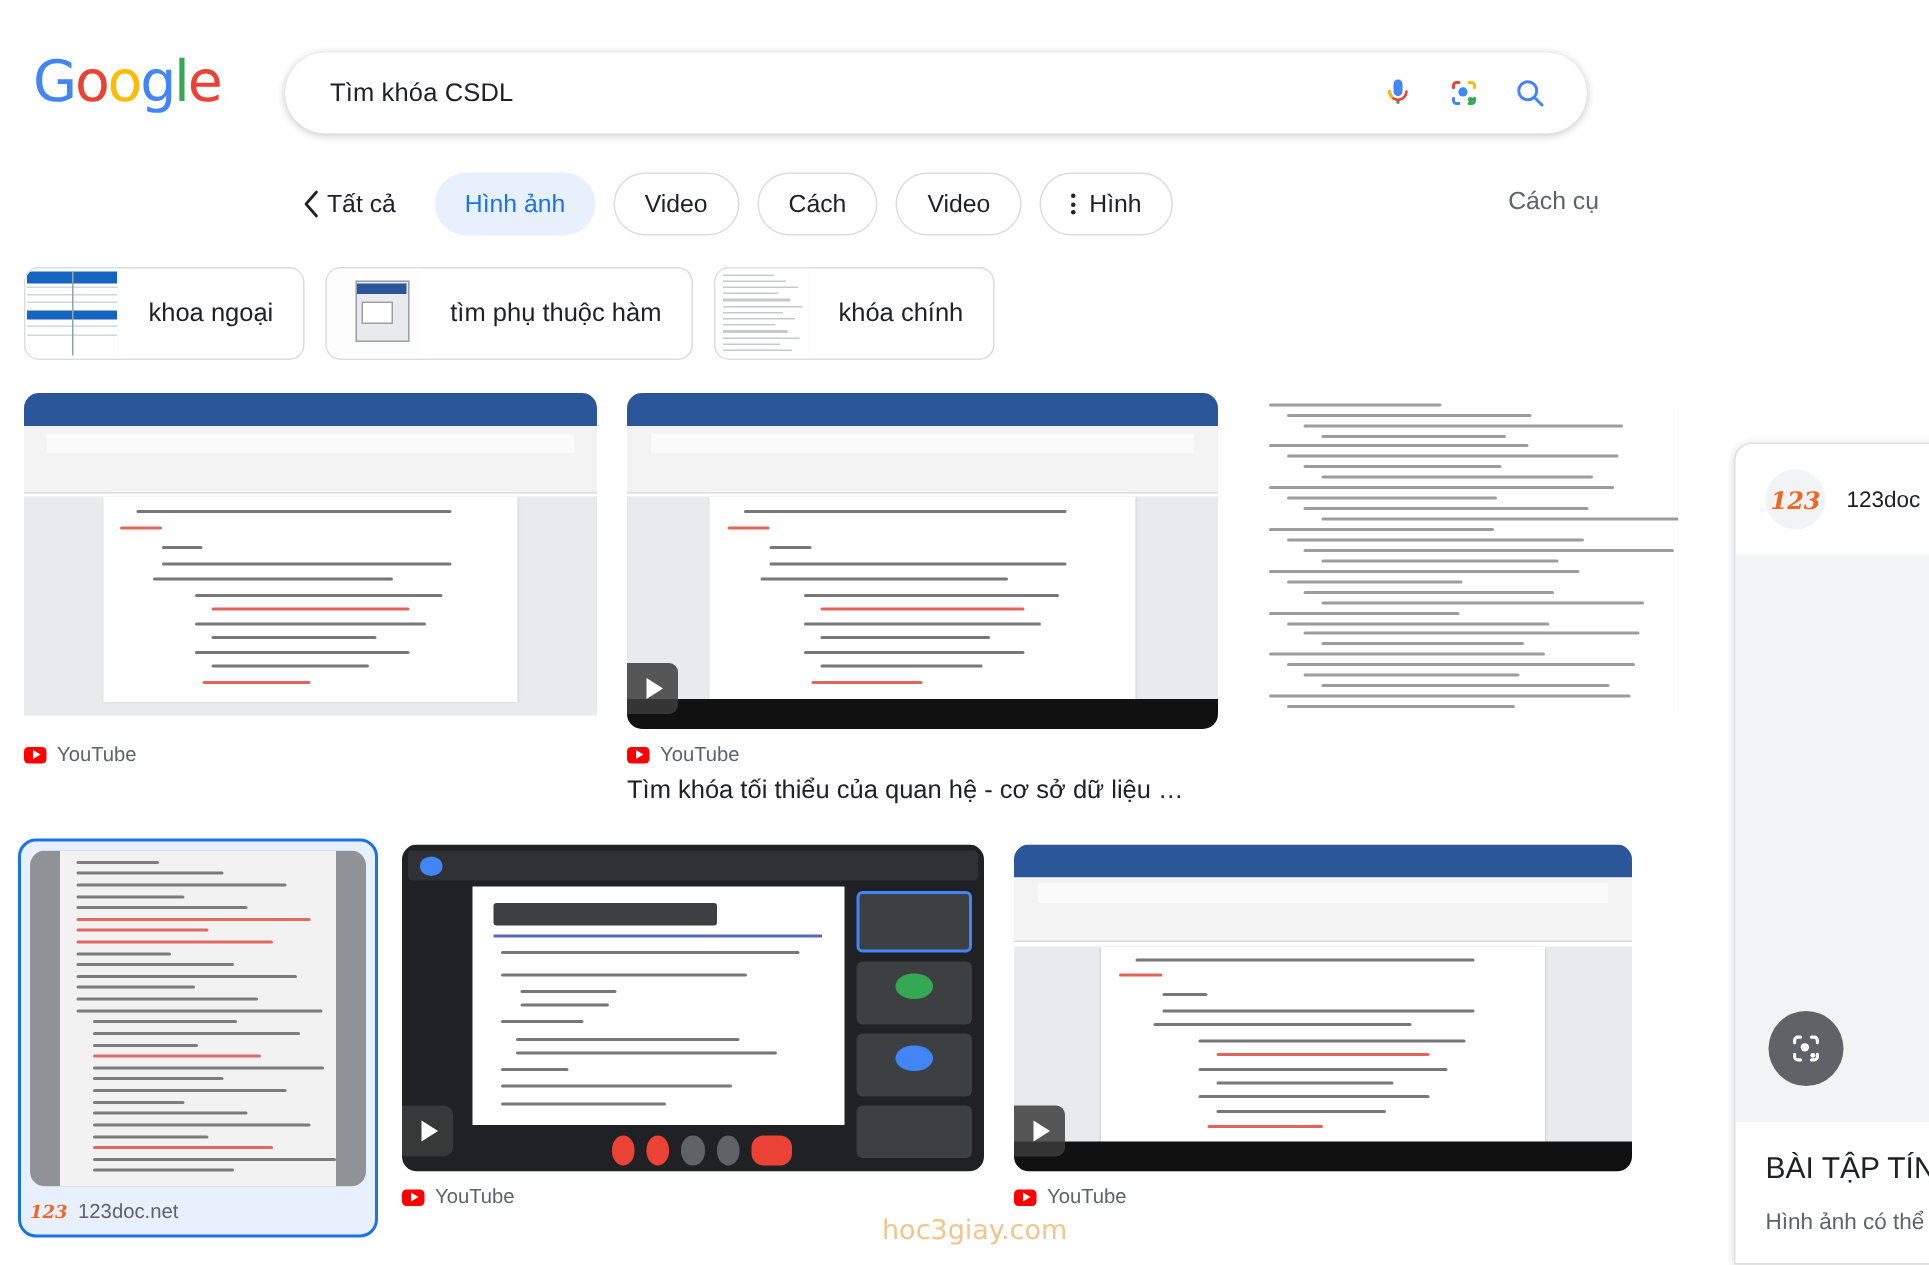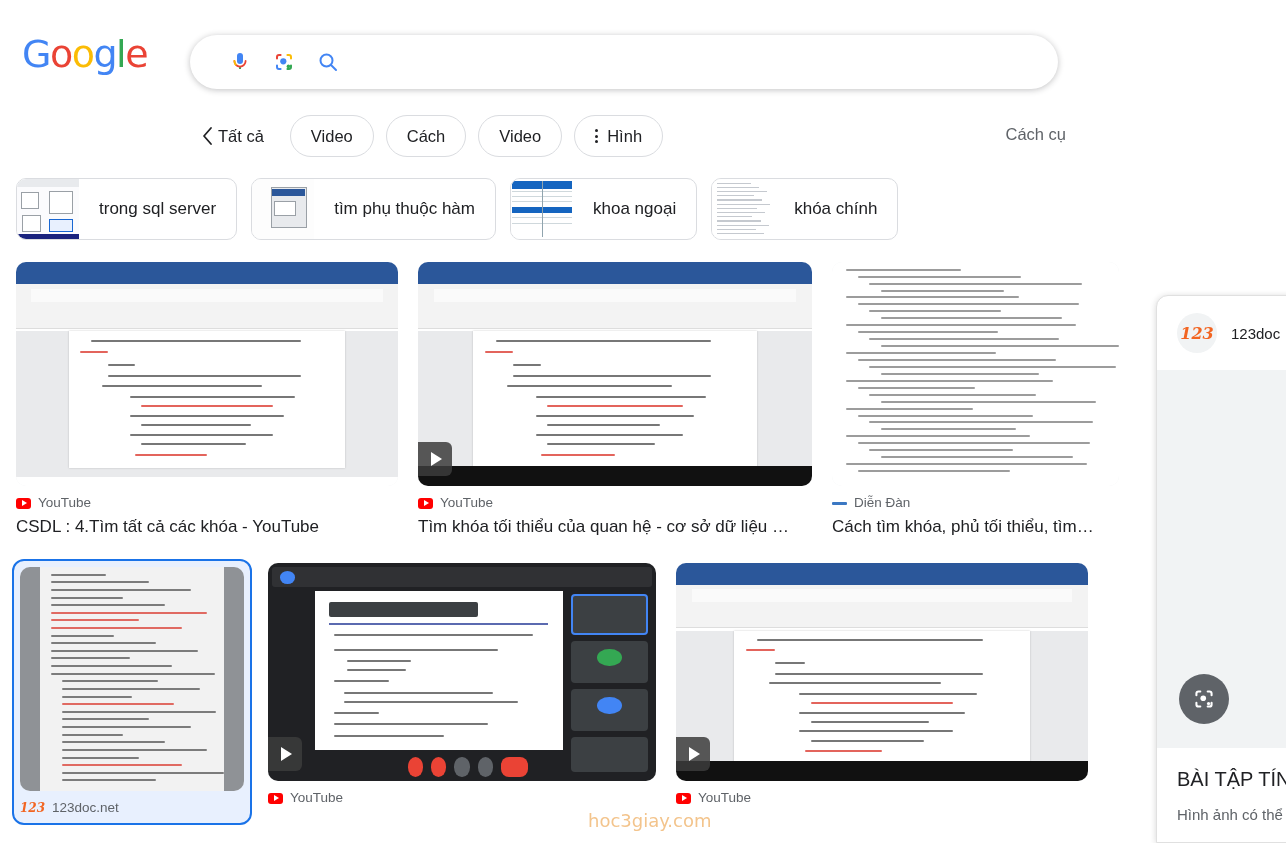--- a/index.html
+++ b/index.html
@@ -336,20 +336,21 @@
   <div class="logo" id="logo">
       <span style="color: rgb(66, 133, 244);">G</span>
       <span style="color: rgb(234, 67, 53);">o</span>
       <span style="color: rgb(251, 188, 5);">o</span>
       <span style="color: rgb(66, 133, 244);">g</span>
       <span style="color: rgb(52, 168, 83);">l</span>
       <span style="color: rgb(234, 67, 53);">e</span>
     </div>
 
   <div class="searchbar">
+    <input class="query" id="searchInput" value="Tìm khóa CSDL" placeholder="Tìm kiếm trên Google" style="">
     <div class="sb-icon" title="Tìm kiếm bằng giọng nói">
       <svg width="24" height="24" viewBox="0 0 24 24">
         <path d="M12 3a3 3 0 0 1 3 3v5a3 3 0 0 1-6 0V6a3 3 0 0 1 3-3z" fill="#4285f4"></path>
         <path d="M5.5 11a.9.9 0 0 1 1.8 0 4.7 4.7 0 0 0 9.4 0 .9.9 0 1 1 1.8 0 6.5 6.5 0 0 1-5.6 6.4V19h-1.8v-1.6A6.5 6.5 0 0 1 5.5 11z" fill="#ea4335"></path>
         <path d="M11.1 17.4h1.8V19h-1.8z" fill="#34a853"></path>
         <path d="M7.3 11a4.7 4.7 0 0 0 1.6 3.5l-1.2 1.4A6.5 6.5 0 0 1 5.5 11a.9.9 0 0 1 1.8 0z" fill="#fbbc05"></path>
       </svg>
     </div>
     <div class="sb-icon" title="Tìm kiếm bằng hình ảnh">
       <svg width="24" height="24" viewBox="0 0 24 24">
@@ -372,20 +373,23 @@
 
 <div class="navrow" id="navrow">
   <div class="back-chevron">
     <svg width="14" height="20" viewBox="0 0 14 20">
         <path d="M10 2 L3 10 L10 18" fill="none" stroke="#202124" stroke-width="1.8" stroke-linecap="round" stroke-linejoin="round"></path>
       </svg>
   </div>
   <div class="tab plain">
       <span>Tất cả</span>
     </div>
+    <div class="tab active">
+      <span>Hình ảnh</span>
+    </div>
     <div class="tab">
       <span>Video</span>
     </div>
     <div class="tab">
       <span>Cách</span>
     </div>
     <div class="tab">
       <span>Video</span>
     </div>
     <div class="tab">
@@ -393,57 +397,44 @@
         <i></i>
         <i></i>
         <i></i>
       </span>
       <span>Hình</span>
     </div>
     <div class="tools">Cách cụ</div>
 </div>
 
 <div class="chiprow" id="chiprow">
-    <div class="chip">
-      <div class="chip-thumb">
-        <div class="art" style="background: rgb(251, 251, 253);">
-          <div style="position:absolute;left:0;right:0;top:0;height:14%;background:#e8eaed"></div>
-      <div style="position:absolute;left:6%;top:22%;width:30%;height:28%;border:1px solid #9aa0a6;background:#fff"></div>
-      <div style="position:absolute;left:52%;top:20%;width:38%;height:38%;border:1px solid #9aa0a6;background:#fff"></div>
-      <div style="position:absolute;left:8%;top:60%;width:30%;height:28%;border:1px solid #9aa0a6;background:#fff"></div>
-      <div style="position:absolute;left:52%;top:66%;width:38%;height:22%;border:1px solid #1967d2;background:#e8f0fe"></div>
-      <div style="position:absolute;left:0;right:0;bottom:0;height:8%;background:#1a237e"></div>
-        </div>
-      </div>
-      <div class="chip-label">trong sql server</div>
-    </div>
-    <div class="chip">
-      <div class="chip-thumb">
-        <div class="art" style="background: rgb(253, 253, 253);">
-          <div style="position:absolute;left:30%;top:14%;width:58%;height:68%;background:#e8eaed;border:1px solid #9aa0a6"></div>
-      <div style="position:absolute;left:32%;top:16%;width:54%;height:12%;background:#2b579a"></div>
-      <div style="position:absolute;left:36%;top:36%;width:34%;height:26%;background:#fff;border:1px solid #9aa0a6"></div>
-        </div>
-      </div>
-      <div class="chip-label">tìm phụ thuộc hàm</div>
-    </div>
     <div class="chip">
       <div class="chip-thumb">
         <div class="art" style="background: rgb(255, 255, 255);">
           <div style="position:absolute;left:2%;top:4%;width:96%;height:12%;background:#1565c0"></div>
       <div style="position:absolute;left:2%;top:46%;width:96%;height:10%;background:#1565c0"></div>
       <div style="position:absolute;left:2%;top:20%;right:2%;height:1px;background:#cfd8dc"></div>
       <div style="position:absolute;left:2%;top:28%;right:2%;height:1px;background:#cfd8dc"></div>
       <div style="position:absolute;left:2%;top:36%;right:2%;height:1px;background:#cfd8dc"></div>
       <div style="position:absolute;left:2%;top:64%;right:2%;height:1px;background:#cfd8dc"></div>
       <div style="position:absolute;left:2%;top:74%;right:2%;height:1px;background:#cfd8dc"></div>
       <div style="position:absolute;left:50%;top:4%;bottom:4%;width:1px;background:#90a4ae"></div>
         </div>
       </div>
       <div class="chip-label">khoa ngoại</div>
+    </div>
+    <div class="chip">
+      <div class="chip-thumb">
+        <div class="art" style="background: rgb(253, 253, 253);">
+          <div style="position:absolute;left:30%;top:14%;width:58%;height:68%;background:#e8eaed;border:1px solid #9aa0a6"></div>
+      <div style="position:absolute;left:32%;top:16%;width:54%;height:12%;background:#2b579a"></div>
+      <div style="position:absolute;left:36%;top:36%;width:34%;height:26%;background:#fff;border:1px solid #9aa0a6"></div>
+        </div>
+      </div>
+      <div class="chip-label">tìm phụ thuộc hàm</div>
     </div>
     <div class="chip">
       <div class="chip-thumb">
         <div class="art" style="background: rgb(255, 255, 255);">
           <div style="position:absolute;left:8%;top:6%;width:55%;height:2%;background:#c5c9cf"></div>
           <div style="position:absolute;left:8%;top:13%;width:68%;height:2%;background:#c5c9cf"></div>
           <div style="position:absolute;left:8%;top:20%;width:81%;height:2%;background:#c5c9cf"></div>
           <div style="position:absolute;left:8%;top:27%;width:60%;height:2%;background:#c5c9cf"></div>
           <div style="position:absolute;left:8%;top:34%;width:73%;height:2%;background:#c5c9cf"></div>
           <div style="position:absolute;left:8%;top:41%;width:86%;height:2%;background:#c5c9cf"></div>
@@ -487,21 +478,20 @@
                 </div>
 
     </div>
             </div>
           </div>
           <div class="meta">
             <div class="source">
               <span class="yt-badge"></span>
               <span>YouTube</span>
             </div>
-            <div class="title" style="max-width: 382px;">CSDL : 4.Tìm tất cả các khóa - YouTube</div>
           </div>
         </div>
         <div class="card">
           <div class="thumb" style="width: 394px; height: 224px;">
             <div class="art">
               <div class="doc-win">
       <div class="win-title"></div>
       <div class="win-ribbon"></div>
       <div style="position:absolute;left:4%;top:12%;width:92%;height:6%;background:#fff;opacity:.6"></div>
       <div style="position:absolute;left:0;right:0;top:31%;bottom:9%;background:#e9eaec"></div>
@@ -561,27 +551,20 @@
                 <div class="ln" style="left:13%;top:71.2%;width:78%;opacity:.55"></div>
                 <div class="ln" style="left:17%;top:74.3%;width:47%;opacity:.55"></div>
                 <div class="ln" style="left:5%;top:77.4%;width:64%;opacity:.55"></div>
                 <div class="ln" style="left:9%;top:80.5%;width:81%;opacity:.55"></div>
                 <div class="ln" style="left:13%;top:83.60000000000001%;width:50%;opacity:.55"></div>
                 <div class="ln" style="left:17%;top:86.7%;width:67%;opacity:.55"></div>
                 <div class="ln" style="left:5%;top:89.8%;width:84%;opacity:.55"></div>
                 <div class="ln" style="left:9%;top:92.9%;width:53%;opacity:.55"></div>
               </div>
             </div>
-          </div>
-          <div class="meta">
-            <div class="source">
-              <span class="dash-badge"></span>
-              <span>Diễn Đàn</span>
-            </div>
-            <div class="title" style="max-width: 287px;">Cách tìm khóa, phủ tối thiểu, tìm…</div>
           </div>
         </div>
       </div>
     <div class="row" id="row2" style="margin-top:16px;">
         <div class="card selected">
           <div class="thumb" style="width: 224px; height: 224px;">
             <div class="art">
               <div style="position:absolute;inset:0;background:#8f9296"></div>
       <div style="position:absolute;left:9%;right:9%;top:0;bottom:0;background:#f2f2f2">
                 <div class="ln " style="left:6%;top:3%;width:30%;opacity:.7"></div>

